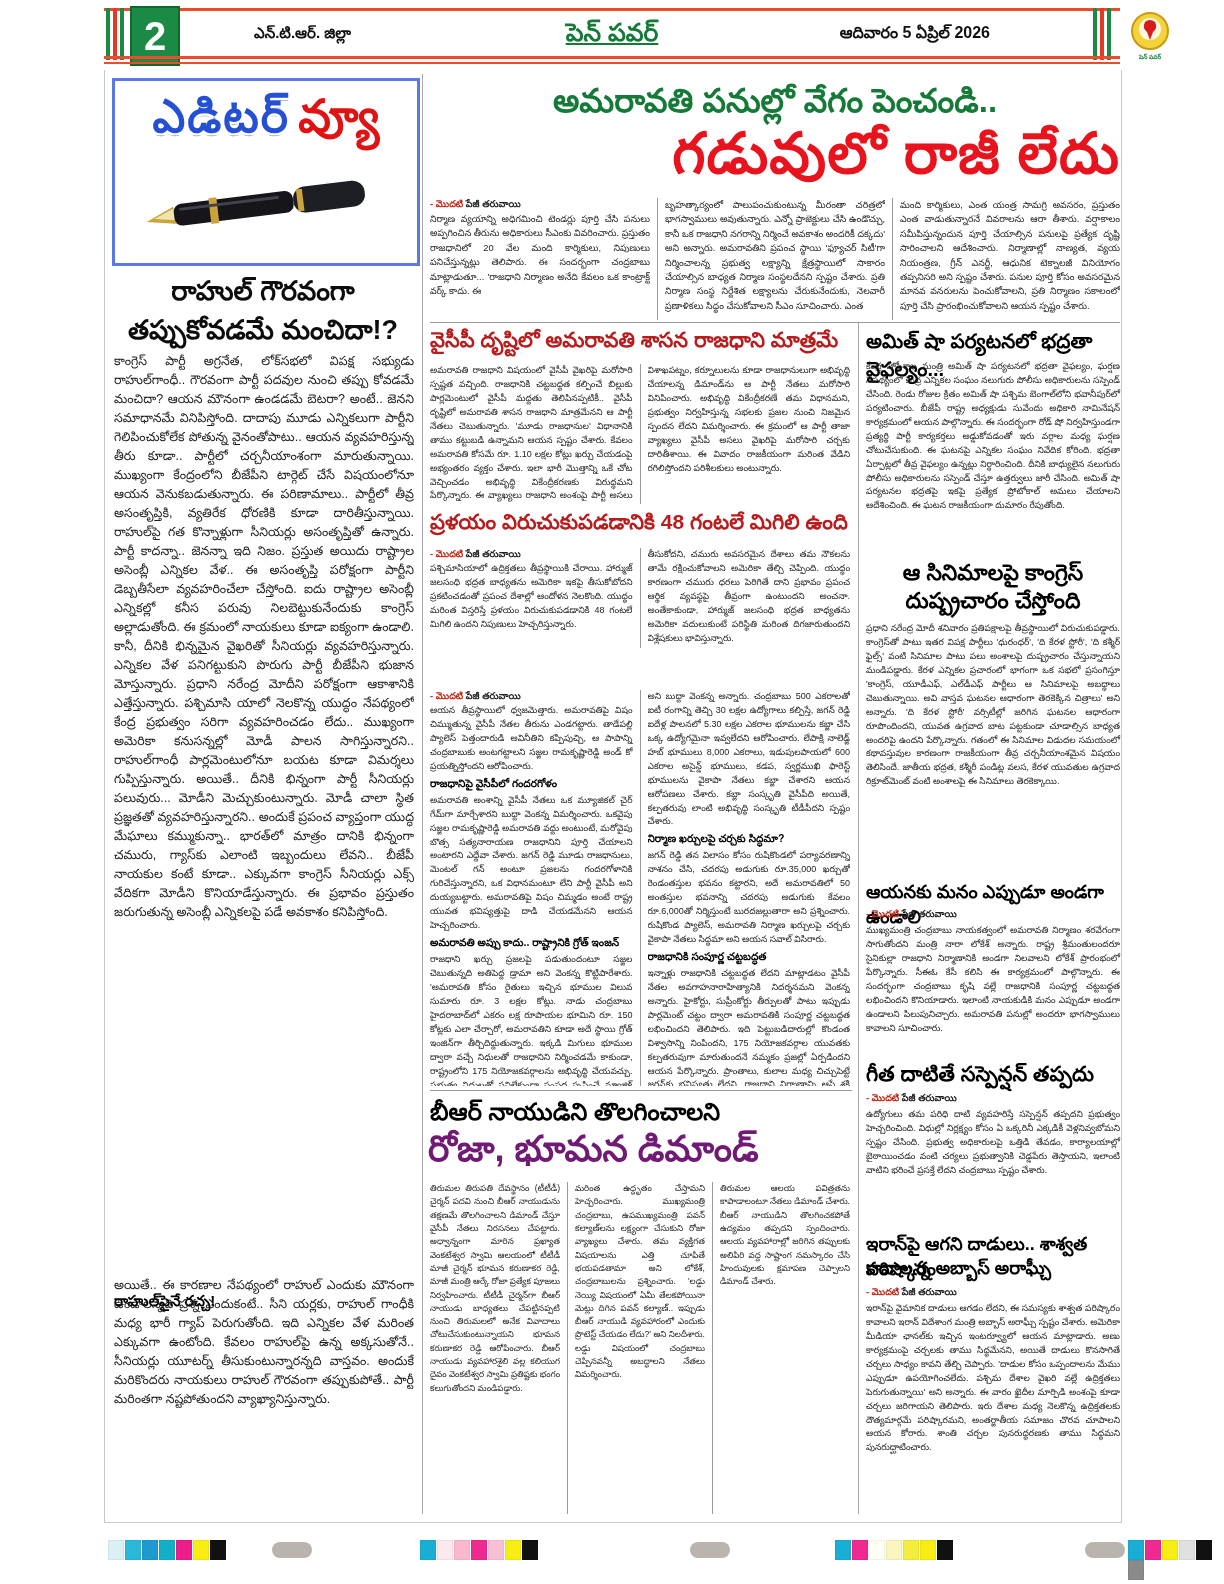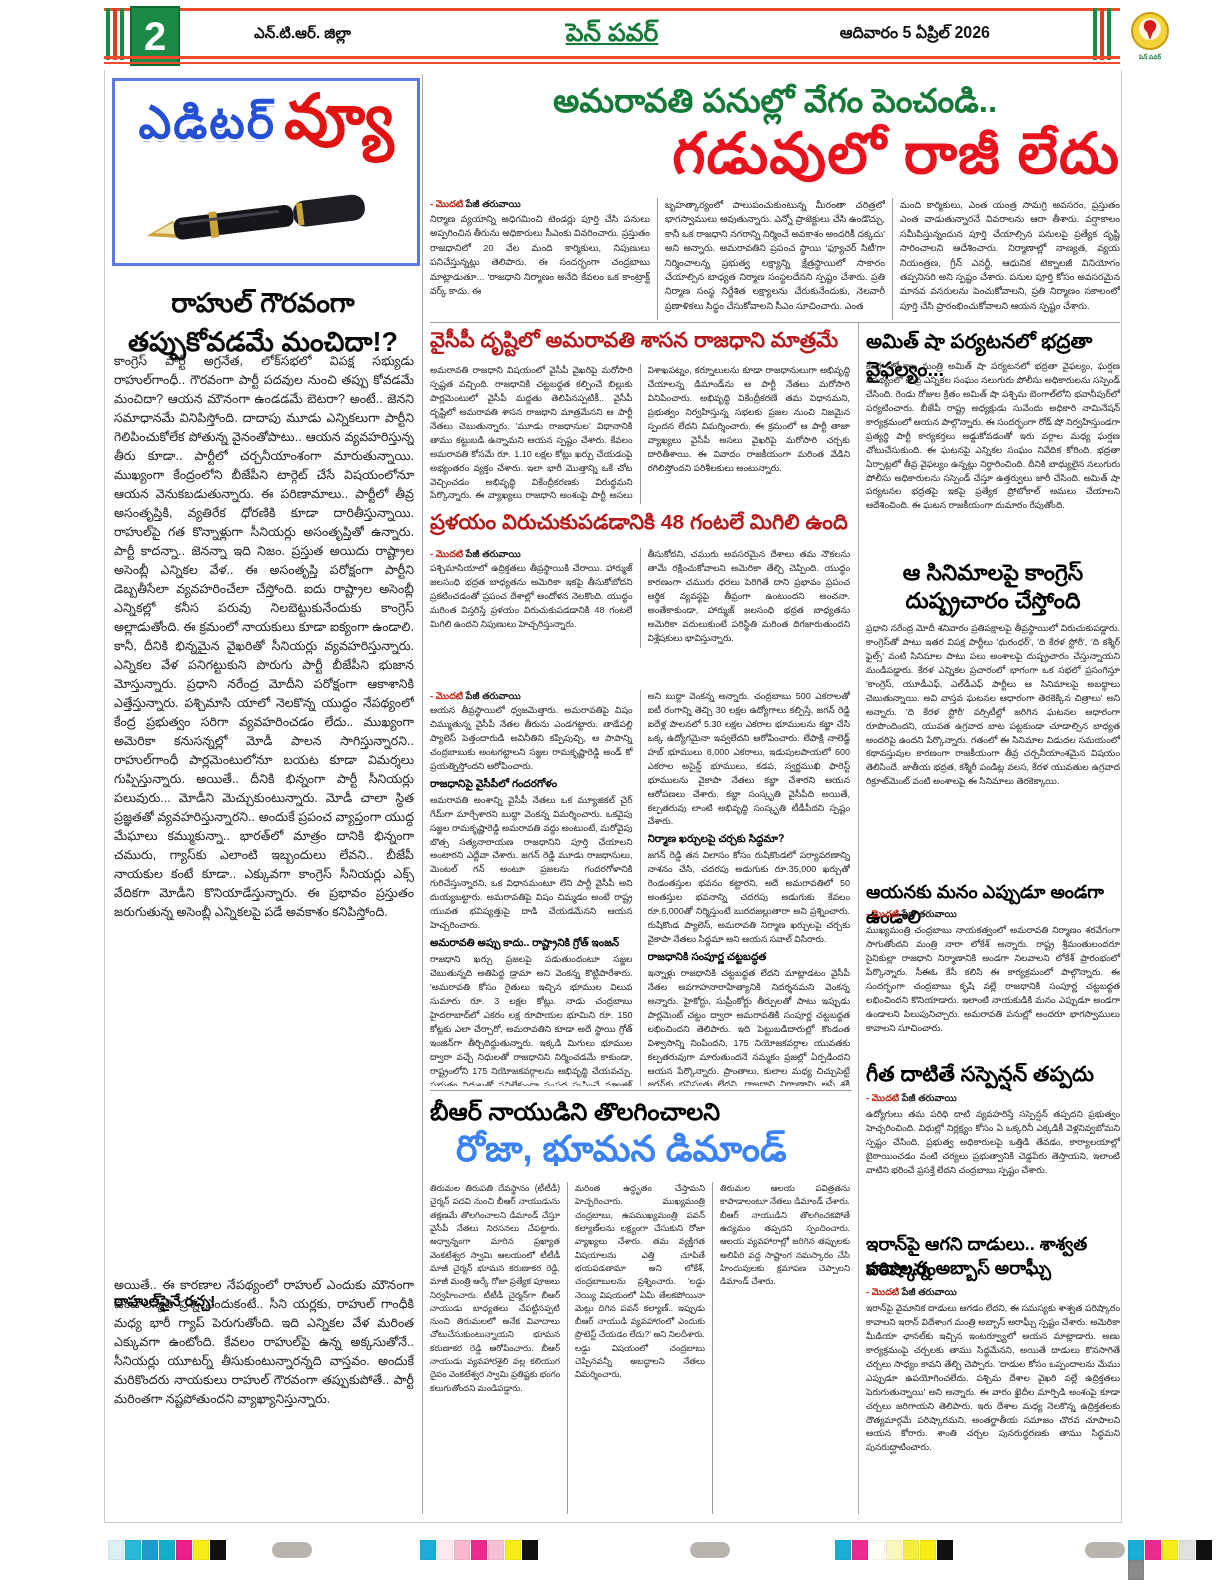--- a/index.html
+++ b/index.html
@@ -26,46 +26,46 @@
          border-right:1px solid #c9c9c9;border-bottom:1px solid #c9c9c9;}
   .vrule{position:absolute;width:1px;background:#a8a8a8;}
   .hrule{position:absolute;height:1px;background:#9a9a9a;}
   
   #edbox{left:112px;top:78px;width:302px;height:182px;border:3px solid #5b79e6;
          background:
            repeating-linear-gradient(0deg,#f7f6f0 0 6px,#ececе4 6px 7px),
            #f7f6f0;overflow:hidden;}
   #edbox .t1{font-size:46px;font-weight:800;color:#2450d6;text-align:center;margin-top:8px;
              text-shadow:-2px 2px 0 #fff,2px 2px 0 #fff,0 3px 0 #9aa8e8;letter-spacing:2px;display:inline-block;}
-  #edbox .t2{font-size:62px;font-weight:800;color:#e01212;
+  #edbox .t2{font-size:46px;font-weight:800;color:#e01212;
              text-shadow:-2px 2px 0 #fff,2px 2px 0 #fff;display:inline-block;margin-left:8px;}
   #edbox .titles{text-align:center;}
   .ed-headline{left:112px;top:272px;width:302px;text-align:center;font-size:27px;
-               font-weight:700;color:#0d0d0d;line-height:1.45;margin-top:12px;}
+               font-weight:700;color:#0d0d0d;line-height:1.45;}
   .ed-body{left:114px;top:352px;width:300px;font-size:12.5px;line-height:1.52;color:#1b1b1b;
            text-align:justify;overflow:hidden;}
   .ed-sub{left:114px;top:1292px;width:300px;font-size:15px;font-weight:700;color:#000;}
   
   .kicker{left:430px;top:82px;width:690px;text-align:center;font-size:33px;font-weight:800;
           color:#157a38;}
   .mainhead{left:430px;top:120px;width:690px;text-align:right;font-size:57px;font-weight:800;
             color:#e8131c;letter-spacing:1px;}
   .byline{font-size:9.5px;font-weight:700;}
   .by-red{color:#c22312;}
   .by-rest{color:#222;}
   .cols{position:absolute;display:flex;overflow:hidden;}
   .cols .c{flex:1;overflow:hidden;}
   .cols .vr{width:1px;background:#9a9a9a;margin:0 7px;flex:0 0 1px;}
   .p{text-align:justify;font-size:9px;line-height:1.55;color:#1c1c1c;word-break:break-word;}
   .p-lg{font-size:9.3px;}
   .insub{font-weight:700;font-size:10.5px;color:#000;margin:3px 0 2px 0;}
   .sechead{position:absolute;font-weight:800;color:#b91c1c;}
   
   .brn-kick{left:430px;top:1098px;width:420px;font-size:24px;font-weight:800;color:#000;}
-  .brn-head{left:456px;top:1128px;width:420px;font-size:36px;font-weight:800;color:#3b82f6;}
+  .brn-head{left:428px;top:1128px;width:420px;font-size:36px;font-weight:800;color:#701a75;}
   
   .rail-head{position:absolute;left:866px;width:254px;font-weight:800;color:#000;}
   
   .swgroup{position:absolute;top:1540px;height:18px;}
   .sw{display:inline-block;width:14px;height:18px;margin-right:1px;vertical-align:top;border:1px solid rgba(0,0,0,0.05);}
   .blob{position:absolute;top:1542px;width:40px;height:16px;background:#b9b5ae;border-radius:8px;}
 </style>
 </head>
 <body>
 

